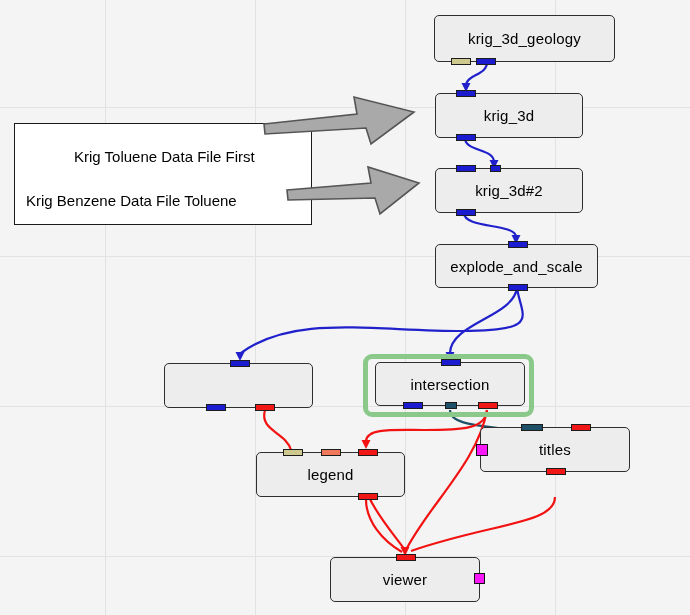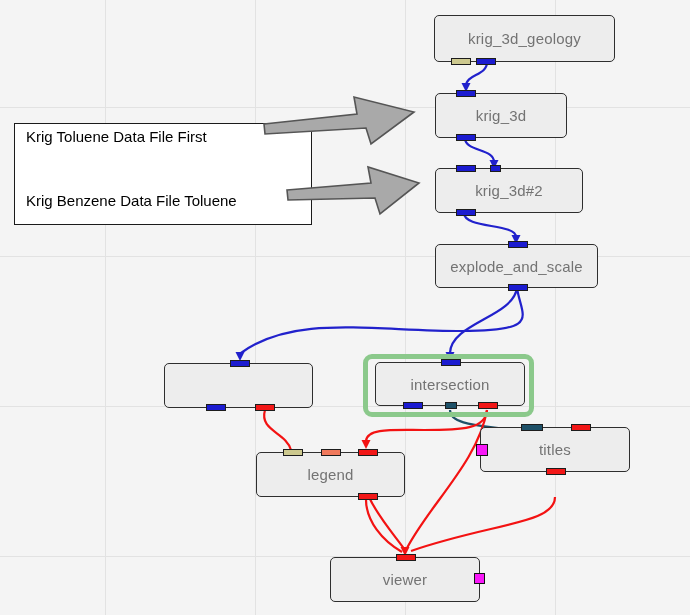--- a/index.html
+++ b/index.html
@@ -14,21 +14,21 @@
 
   .node{
     position:absolute;
     background:#ededed;
     border:1.6px solid #2e2e2e;
     border-radius:5px;
     box-sizing:border-box;
     display:flex;align-items:center;justify-content:center;
   }
   .node-label{
-    font-size:15px;color:#737373;letter-spacing:0.2px;
+    font-size:15px;color:#000000;letter-spacing:0.2px;
     white-space:nowrap;
   }
   .port{
     position:absolute;height:7px;width:20px;
     border:1px solid #1c1c1c;box-sizing:border-box;
   }
   .port.top{top:-4px;}
   .port.bottom{bottom:-4px;}
   .port.blue{background:#1b1bd0;}
   .port.red{background:#f21717;}
@@ -44,21 +44,21 @@
     position:absolute;left:363px;top:354px;width:171px;height:63px;
     border:5px solid #8bc98b;border-radius:9px;box-sizing:border-box;
   }
   .annotation-box{
     position:absolute;left:14px;top:123px;width:298px;height:102px;
     background:#ffffff;border:1.6px solid #1a1a1a;box-sizing:border-box;
   }
   .annotation-line{
     position:absolute;left:11px;font-size:15px;color:#000;white-space:nowrap;
   }
-  .annotation-line.l1{top:4px;}
+  .annotation-line.l1{top:24px;margin-left:48px;}
   .annotation-line.l2{top:68px;}
   svg.wires{position:absolute;left:0;top:0;width:690px;height:615px;}
   .wire{fill:none;stroke-width:2.2px;}
   .wire.blue{stroke:#2121cc;}
   .wire.red{stroke:#f31212;}
   .wire.teal{stroke:#1e5168;}
   .ah.blue{fill:#2121cc;}
   .ah.red{fill:#f31212;}
   .ah.teal{fill:#1e5168;}
   .block-arrow{fill:#a9a9a9;stroke:#555;stroke-width:1.6px;}
@@ -118,21 +118,21 @@
 </svg>
 
 <div class="selection-frame"></div>
 
 <div class="node" style="left:434px;top:15px;width:181px;height:47px">
   <span class="node-label">krig_3d_geology</span>
   <span class="port bottom khaki" style="left:16px"></span>
   <span class="port bottom blue" style="left:41px"></span>
 </div>
 
-<div class="node" style="left:435px;top:93px;width:132px;height:45px">
+<div class="node" style="left:435px;top:93px;width:148px;height:45px">
   <span class="node-label">krig_3d</span>
   <span class="port top blue" style="left:20px"></span>
   <span class="port bottom blue" style="left:20px"></span>
 </div>
 
 <div class="node" style="left:435px;top:168px;width:148px;height:45px">
   <span class="node-label">krig_3d#2</span>
   <span class="port top blue" style="left:20px"></span>
   <span class="port top blue narrow" style="left:54px"></span>
   <span class="port bottom blue" style="left:20px"></span>

